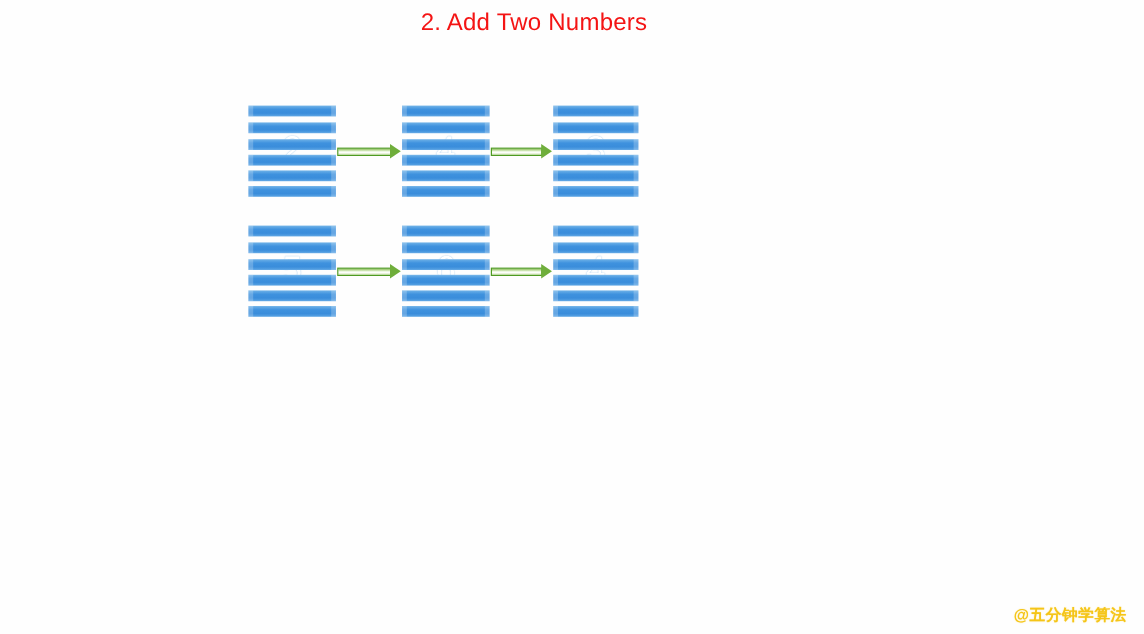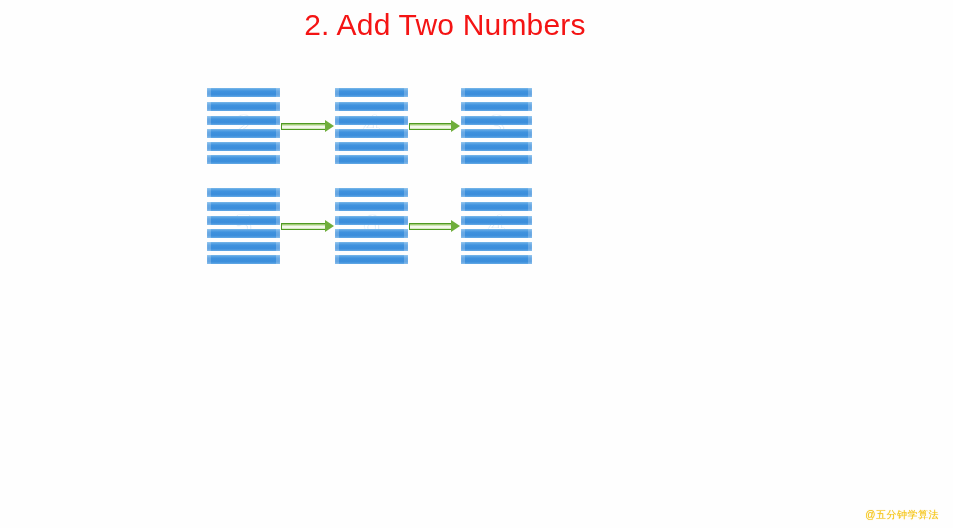--- a/index.html
+++ b/index.html
@@ -16,21 +16,21 @@
     background: #fefefe;
   }
 
   
   #slide-title {
     position: absolute;
     left: 0;
     top: 8px;
     width: 890px;
     text-align: center;
-    font-size: 30px;
+    font-size: 20px;
     font-weight: 400;
     letter-spacing: 0.2px;
     color: #f41414;
     white-space: nowrap;
   }
 
   
   #list-diagram {
     position: absolute;
     left: 0;
@@ -137,22 +137,22 @@
     border-top: 6px solid transparent;
     border-bottom: 6px solid transparent;
     border-left: 9px solid #6fae3b;
   }
 
   
   #watermark {
     position: absolute;
     right: 14px;
     bottom: 6px;
-    font-size: 10px;
-    font-weight: 400;
+    font-size: 13px;
+    font-weight: 700;
     color: #f5c518;
     letter-spacing: 0.5px;
     text-shadow: 0 0 1px rgba(245,197,24,0.6);
     white-space: nowrap;
   }
 </style>
 </head>
 <body>
 
 <div id="slide-title">2. Add Two Numbers</div>

